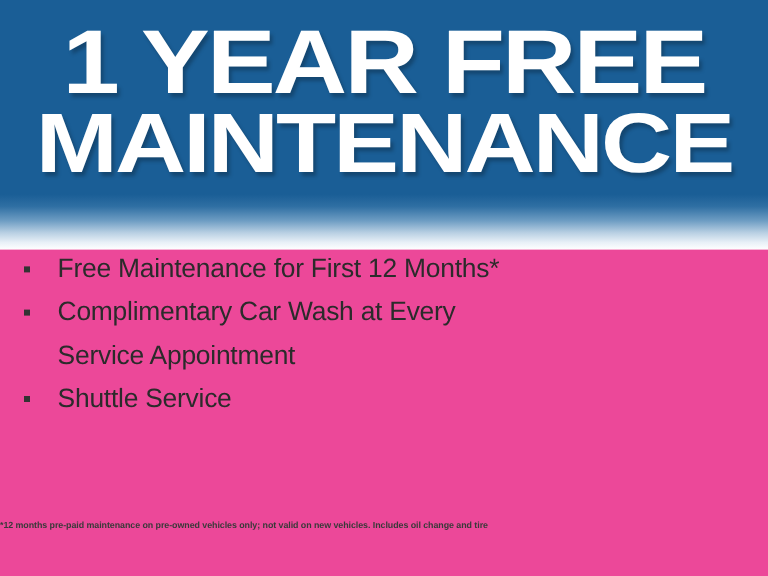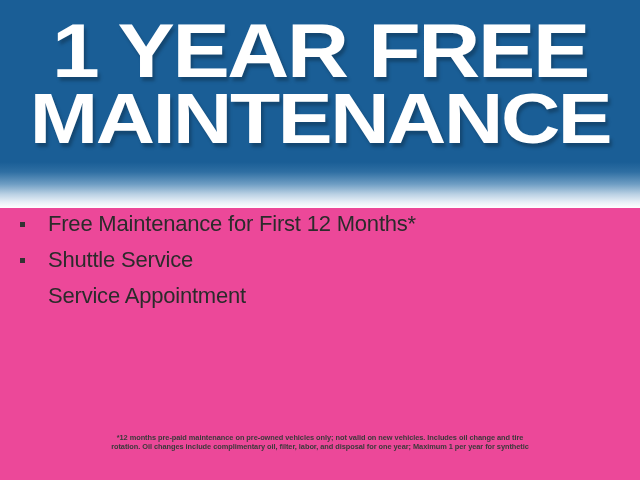--- a/index.html
+++ b/index.html
@@ -112,21 +112,20 @@
     font-family: "Liberation Sans", "DejaVu Sans", sans-serif;
     white-space: nowrap;
   }
 
   
   .fineprint {
     position: absolute;
     left: 0;
     top: 433px;
     width: 640px;
-    text-align: center;
     color: #3a3a3a;
     font-size: 7.4px;
     line-height: 9.4px;
     font-weight: 700;
     letter-spacing: -0.05px;
     font-family: "Liberation Sans", "DejaVu Sans", sans-serif;
   }
   .fineprint .fp-line {
     display: block;
     white-space: nowrap;
@@ -146,31 +145,34 @@
 
   <div class="bullets">
 
     <div class="bullet-row">
       <span class="bullet-marker"></span>
       <span class="bullet-text">Free Maintenance for First 12 Months*</span>
     </div>
 
 
 
-
     <div class="bullet-row">
       <span class="bullet-marker"></span>
-      <span class="bullet-text">Shuttle Service</span>
+      <span class="bullet-text">Complimentary Car Wash at Every</span>
     </div>
 
     <div class="bullet-row">
       <span class="bullet-marker blank"></span>
       <span class="bullet-text">Service Appointment</span>
     </div>
 
+    <div class="bullet-row">
+      <span class="bullet-marker"></span>
+      <span class="bullet-text">Shuttle Service</span>
+    </div>
+
   </div>
 
   <div class="fineprint">
     <span class="fp-line">*12 months pre-paid maintenance on pre-owned vehicles only; not valid on new vehicles. Includes oil change and tire</span>
-    <span class="fp-line">rotation. Oil changes include complimentary oil, filter, labor, and disposal for one year; Maximum 1 per year for synthetic</span>
   </div>
 
 </div>
 
 </body></html>

